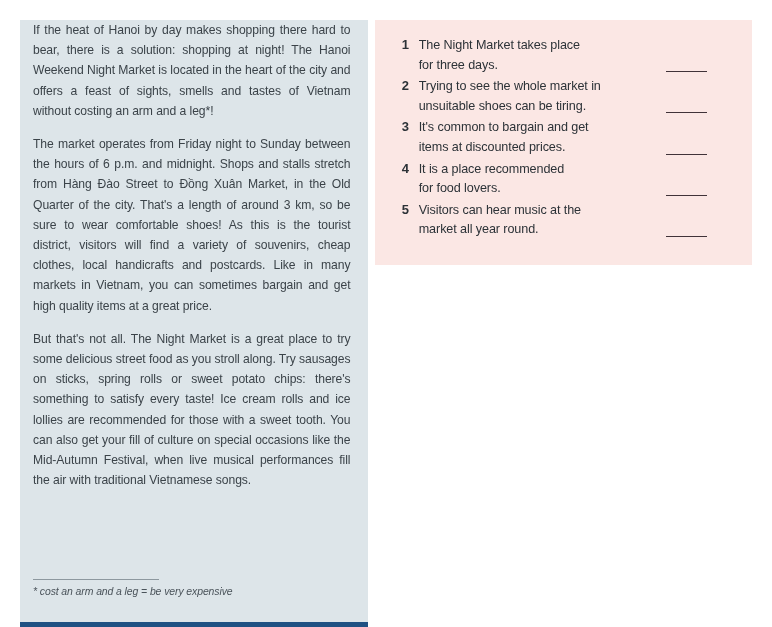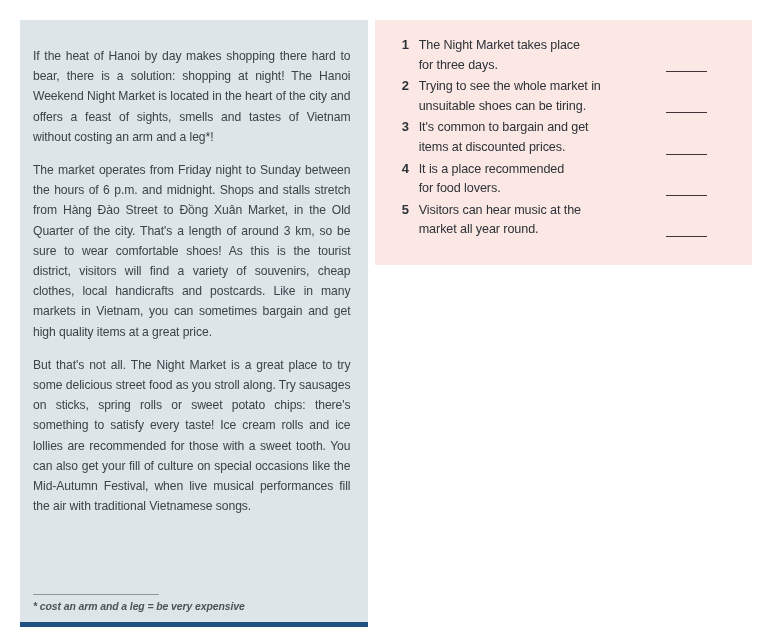--- a/index.html
+++ b/index.html
@@ -17,21 +17,21 @@
 
   
   #passage-panel {
     position: absolute;
     left: 20px;
     top: 20px;
     width: 348px;
     height: 607px;
     background: #dde5e9;
     box-sizing: border-box;
-    padding: 26px 14px 0 13px;
+    padding: 0 14px 0 13px;
   }
   #passage-panel .bottom-rule {
     position: absolute;
     left: 0;
     bottom: 0;
     width: 100%;
     height: 5px;
     background: #1f5183;
   }
   .passage-para {
@@ -43,23 +43,22 @@
     text-justify: inter-word;
     letter-spacing: -0.08px;
     font-stretch: condensed;
     transform: scaleX(0.965);
     transform-origin: left top;
     width: 329px;
   }
   #footnote-block {
     position: absolute;
     left: 13px;
-    bottom: 14px;
+    bottom: 29px;
     width: 322px;
-    font-weight: bold;
   }
   #footnote-divider {
     width: 126px;
     height: 1px;
     background: #8d989f;
     margin-bottom: 4px;
   }
   #footnote-text {
     font-size: 11px;
     line-height: 14px;

